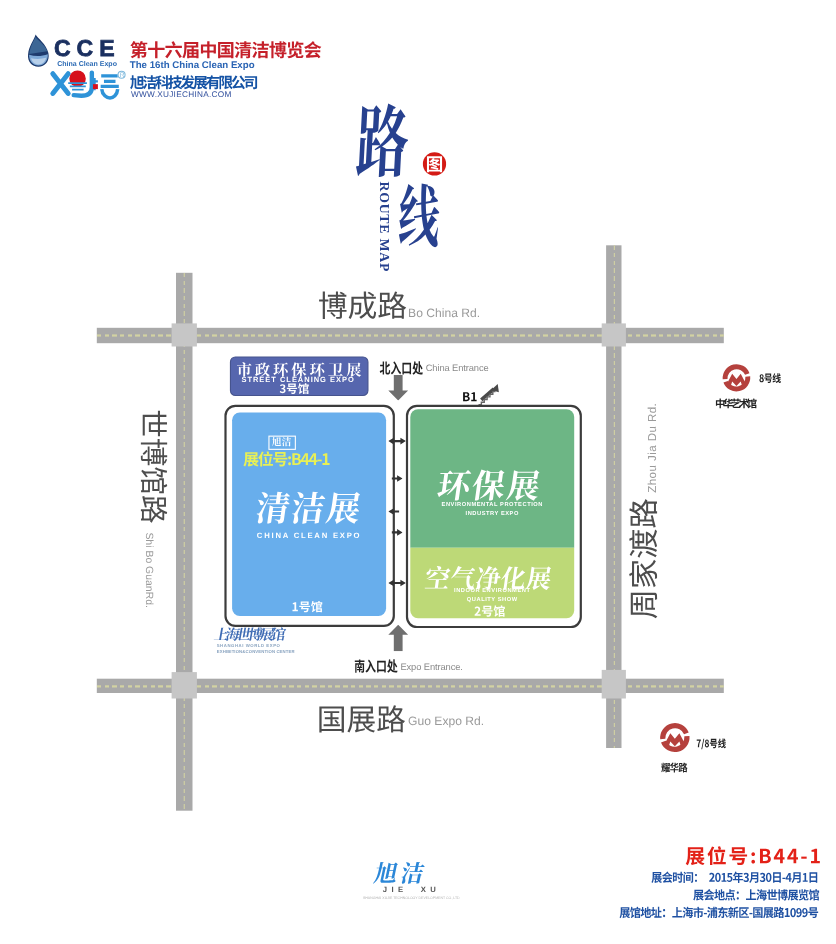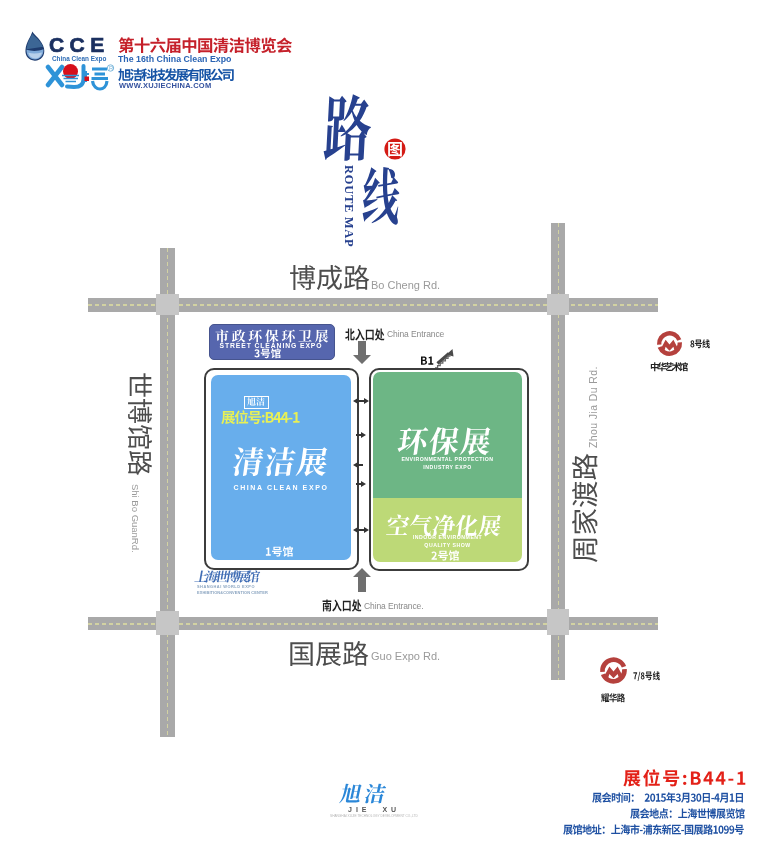--- a/index.html
+++ b/index.html
@@ -154,21 +154,21 @@
       <use href="#g13" x="2556"></use>
       <use href="#g14" x="3407"></use>
       <use href="#g15" x="4259"></use>
       <use href="#g16" x="5111"></use>
       <use href="#g17" x="5963"></use>
       <use href="#g18" x="6815"></use>
       <use href="#g19" x="7667"></use>
     </g>
   </svg>
 
-<div style="position:absolute;left:119px;top:81.5px;color:#33519e;font-weight:bold;font-size:7.5px;letter-spacing:0.25px">WWW.XUJIECHINA.COM</div>
+<div style="position:absolute;left:119px;top:81.5px;color:#33519e;font-weight:normal;font-size:7.5px;letter-spacing:0.25px">WWW.XUJIECHINA.COM</div>
 
 <svg width="48" height="80" style="position:absolute;left:326.0px;top:92.0px;overflow:visible">
     <g fill="#27418f" transform="skewX(-3.0) scale(0.0476,0.0710)">
       <use href="#g20" x="0"></use>
     </g>
   </svg>
 
 <svg width="22" height="22" style="position:absolute;left:384px;top:137.5px">
     <circle cx="11" cy="11" r="10.6" fill="#d41b15"></circle>
   </svg>
@@ -212,21 +212,21 @@
 <div style="position:absolute;left:547px;top:609px;width:22px;height:26px;background:#c6c6c6"></div>
 
 <svg width="81" height="30" style="position:absolute;left:289.0px;top:264.0px;overflow:visible">
     <g fill="#4d4d4d" transform="scale(0.0270,0.0270)">
       <use href="#g23" x="0"></use>
       <use href="#g24" x="1000"></use>
       <use href="#g25" x="2000"></use>
     </g>
   </svg>
 
-<div style="position:absolute;left:371px;top:279px;color:#9a9a9a;font-size:11px">Bo Cheng Rd.</div>
+<div style="position:absolute;left:371px;top:279px;color:#9a9a9a;font-size:11px">Bo China Rd.</div>
 
 <svg width="81" height="30" style="position:absolute;left:288.0px;top:640.0px;overflow:visible">
     <g fill="#4d4d4d" transform="scale(0.0270,0.0270)">
       <use href="#g26" x="0"></use>
       <use href="#g27" x="1000"></use>
       <use href="#g25" x="2000"></use>
     </g>
   </svg>
 
 <div style="position:absolute;left:371px;top:650px;color:#9a9a9a;font-size:11px">Guo Expo Rd.</div>
@@ -416,21 +416,21 @@
 
 <svg width="40" height="15" style="position:absolute;left:322.0px;top:598.5px;overflow:visible">
     <g fill="#222" transform="scale(0.0099,0.0130)">
       <use href="#g60" x="0"></use>
       <use href="#g43" x="1000"></use>
       <use href="#g44" x="2000"></use>
       <use href="#g45" x="3000"></use>
     </g>
   </svg>
 
-<div style="position:absolute;left:364px;top:602px;color:#8a8a8a;font-size:8.5px;letter-spacing:-0.1px">China Entrance.</div>
+<div style="position:absolute;left:364px;top:602px;color:#8a8a8a;font-size:8.5px;letter-spacing:-0.1px">Expo Entrance.</div>
 
 <svg width="62" height="15" style="position:absolute;left:196.0px;top:569.5px;overflow:visible">
     <g fill="#3f6cb4" transform="skewX(-10.0) scale(0.0130,0.0130)">
       <use href="#g61" x="0"></use>
       <use href="#g62" x="800"></use>
       <use href="#g63" x="1600"></use>
       <use href="#g64" x="2400"></use>
       <use href="#g38" x="3200"></use>
       <use href="#g65" x="4000"></use>
     </g>

